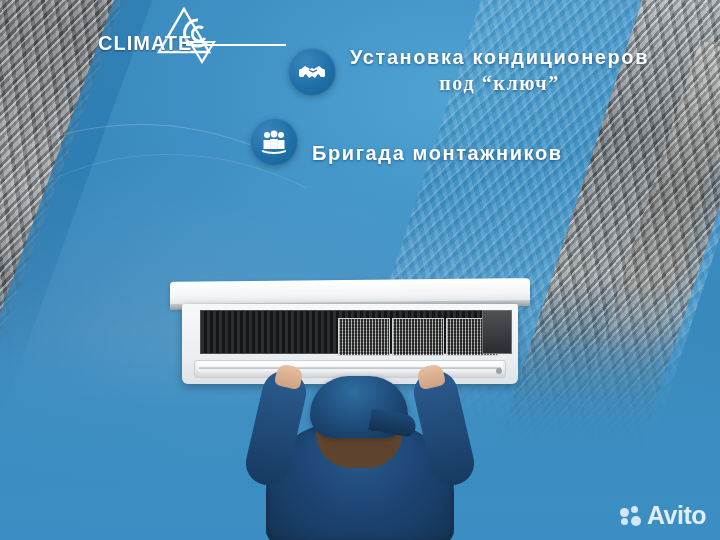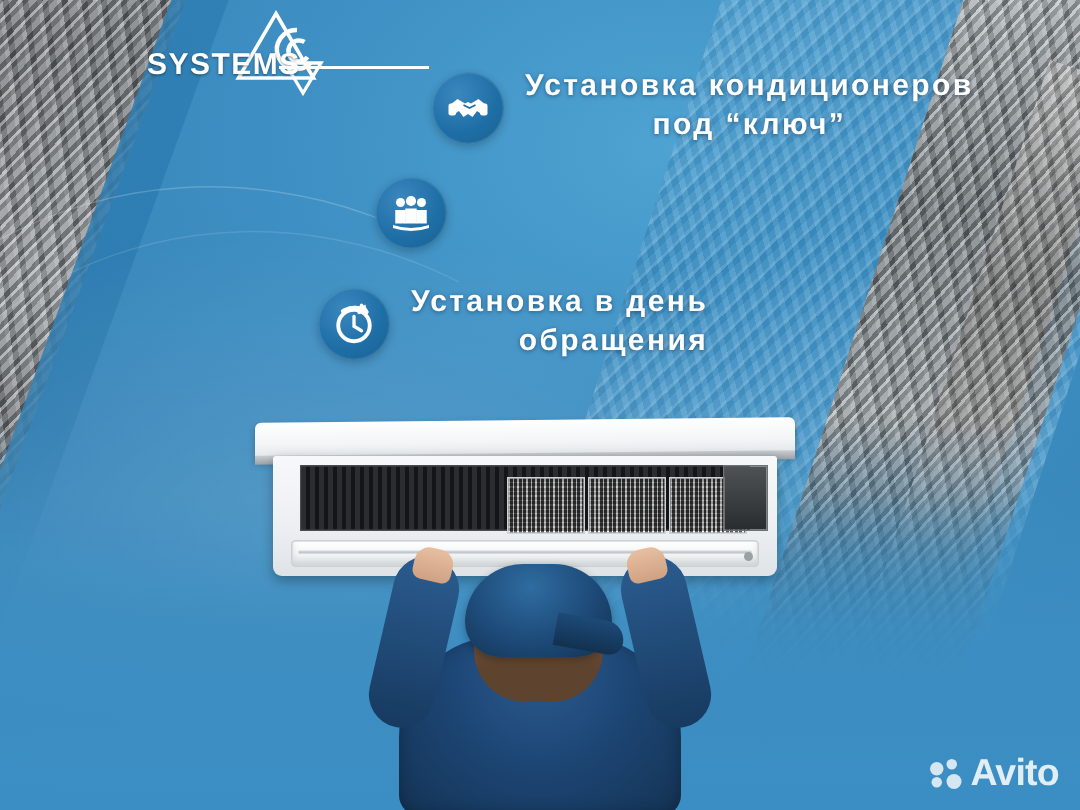--- a/index.html
+++ b/index.html
@@ -139,21 +139,21 @@
   }
   .feat-icon svg{ display:block; }
 
   .feat-text{
     margin-left:14px;
     color:#ffffff;
     font-size:20px; font-weight:bold;
     letter-spacing:1.6px; line-height:1.30;
     text-shadow:0 1px 3px rgba(0,40,80,.55);
   }
-  .feat-text .l2{ display:block; }
+  .feat-text .l2{ display:block;font-family:Liberation Serif, serif; }
   .f1 .feat-text{ text-align:center; }
   .f1 .feat-text .l2{ text-align:center; }
   .f2 .feat-text{ text-align:left; }
   .f2 .feat-text .l2{ text-align:center; }
   .f3 .feat-text{ text-align:left; }
   .f3 .feat-text .l2{ text-align:right; }
 
   
   .scene{ position:absolute; left:0; bottom:0; width:720px; height:260px; }
 
@@ -303,21 +303,21 @@
 
   <div class="logo">
     <span class="logo-mark">
       <svg width="74" height="58" viewBox="0 0 74 58">
         <path d="M30 3 L55 46 L5 46 Z" fill="none" stroke="#ffffff" stroke-width="2.4"></path>
         <path d="M44 14 a13 13 0 1 0 9 22" fill="none" stroke="#ffffff" stroke-width="3"></path>
         <path d="M49 22 a7 7 0 1 0 2 10" fill="none" stroke="#ffffff" stroke-width="3"></path>
         <path d="M36 36 L60 36 L48 56 Z" fill="none" stroke="#ffffff" stroke-width="2.2"></path>
       </svg>
     </span>
-    <span class="logo-climate">SYSTEMS</span>
+    <span class="logo-climate">CLIMATE</span>
     <span class="logo-rule"></span>
   </div>
 
   <div class="features">
 
     <div class="feat f1">
       <span class="feat-icon">
         <svg width="30" height="30" viewBox="0 0 30 30">
           <path d="M3 13 L8 9 L13 12 L15 11 L17 12 L22 9 L27 13 L24 19 L21 17 L18 21 L15 19 L12 21 L9 17 L6 19 Z" fill="#ffffff"></path>
           <path d="M12 13 L16 15 L20 13" fill="none" stroke="#1e6ea6" stroke-width="1.2"></path>
@@ -337,38 +337,24 @@
           <circle cx="8" cy="8" r="3" fill="#ffffff"></circle>
           <circle cx="15" cy="7" r="3.4" fill="#ffffff"></circle>
           <circle cx="22" cy="8" r="3" fill="#ffffff"></circle>
           <path d="M4.5 13 h7 v9 h-7 Z" fill="#ffffff"></path>
           <path d="M11.2 12 h7.6 v10 h-7.6 Z" fill="#ffffff"></path>
           <path d="M18.5 13 h7 v9 h-7 Z" fill="#ffffff"></path>
           <path d="M3 23 q12 4 24 0 v2 q-12 4 -24 0 Z" fill="#ffffff"></path>
         </svg>
       </span>
       <span class="feat-text">
+        <span>Бригада монтажников</span>
       </span>
     </div>
 
-    <div class="feat f3">
-      <span class="feat-icon">
-        <svg width="32" height="32" viewBox="0 0 32 32">
-          <circle cx="16" cy="17" r="10.5" fill="none" stroke="#ffffff" stroke-width="2.6"></circle>
-          <path d="M16 11 v6.5 l5 3" fill="none" stroke="#ffffff" stroke-width="2.2" stroke-linecap="round"></path>
-          <path d="M9 7 q8 -4 15 0 l-3 -3.4 M24 7 l-4.6 1.2" fill="none" stroke="#ffffff" stroke-width="2.4" stroke-linecap="round"></path>
-          <path d="M8.5 7.5 q8.5 -5 16 0.5" fill="none" stroke="#ffffff" stroke-width="2.6" stroke-linecap="round"></path>
-          <path d="M24.8 8.2 l-1.2 -5.2 l-4.4 3.2 Z" fill="#ffffff"></path>
-        </svg>
-      </span>
-      <span class="feat-text">
-        <span>Установка в день</span>
-        <span class="l2">обращения</span>
-      </span>
-    </div>
 
   </div>
 
   <div class="scene">
 
     <div class="ac">
       <div class="ac-cover"></div>
       <div class="ac-cover-lip"></div>
       <div class="ac-body">
         <div class="ac-grill"></div>

